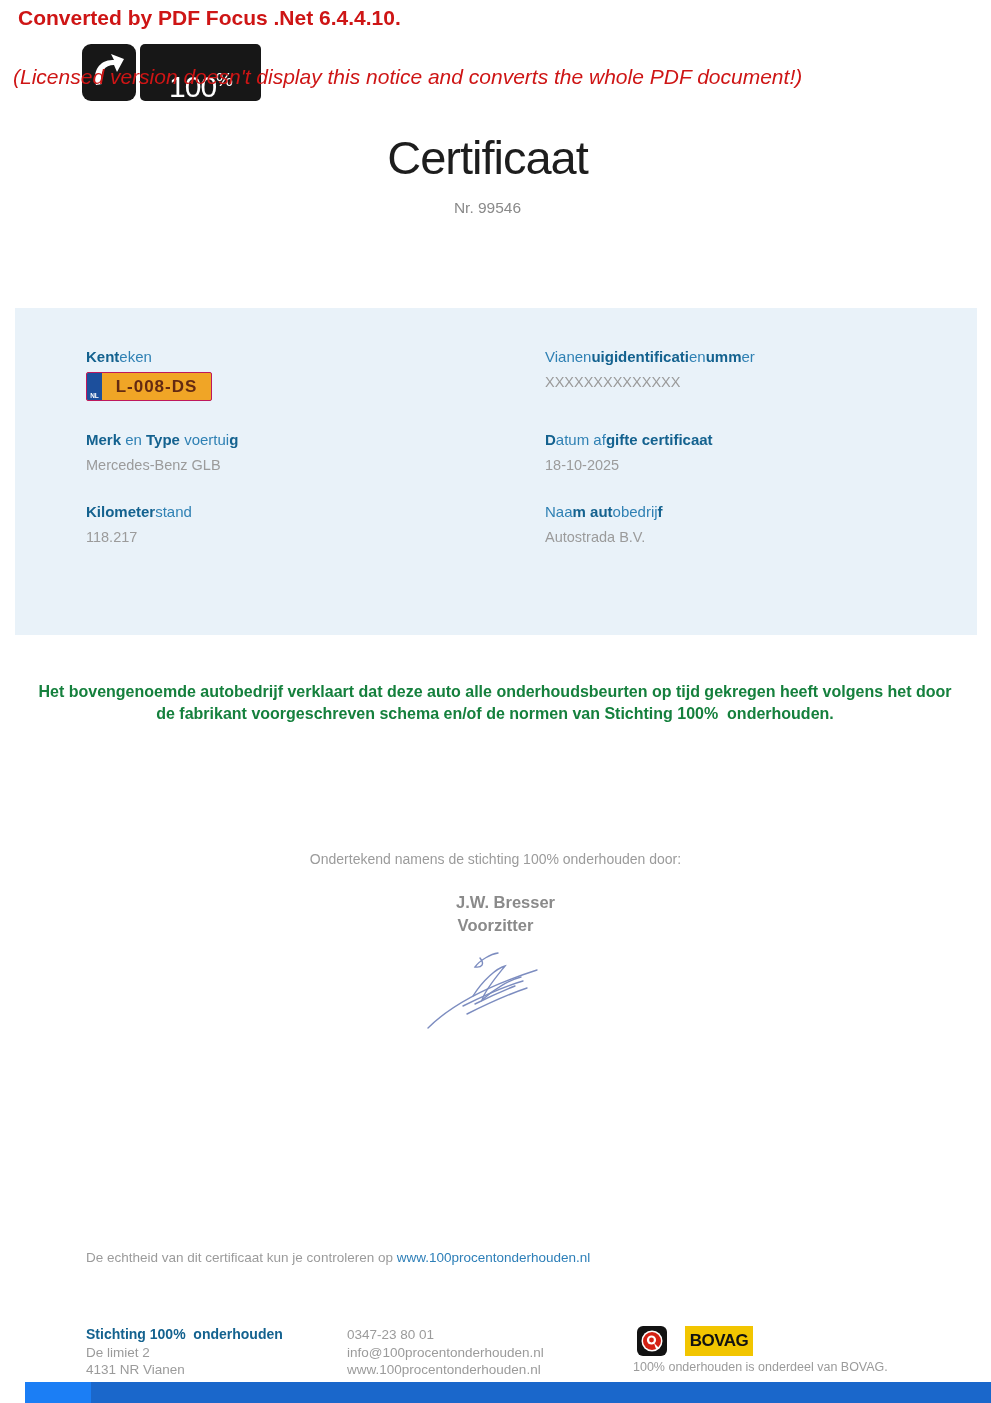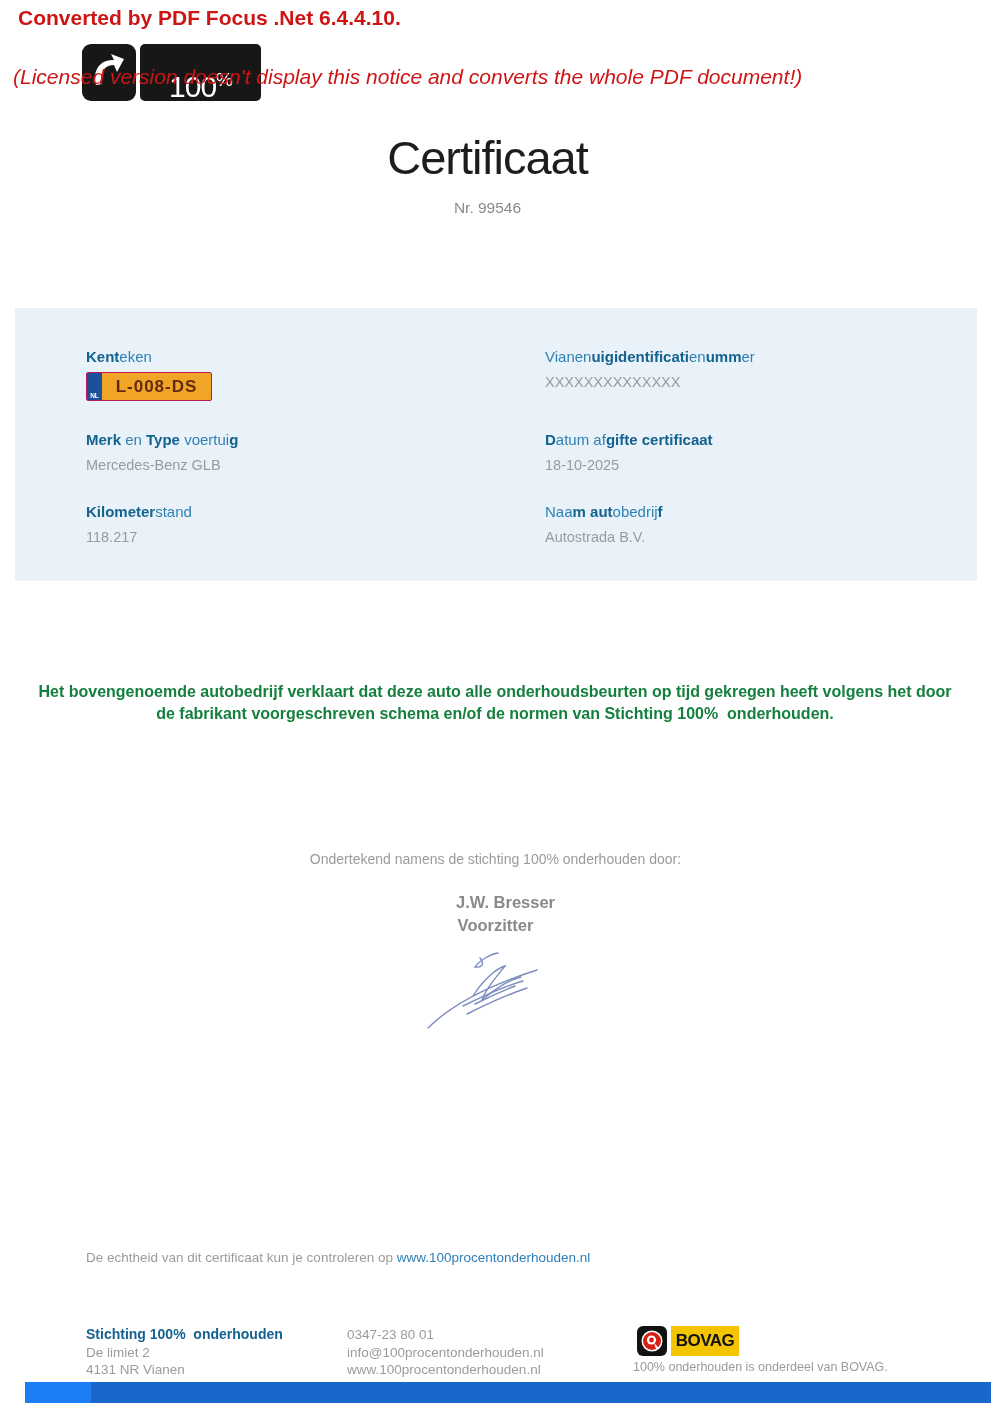--- a/index.html
+++ b/index.html
@@ -22,21 +22,21 @@
   .logo-pct sup { font-size:19px; }
   .logo-word { font-size:11px; font-weight:bold; letter-spacing:1px; line-height:12px; }
 
   
   .title { left:0; top:130px; width:991px; text-align:center; font-size:47px; color:#1d1d1d;
            letter-spacing:-1px; transform:translateX(-8px); }
   .nr { left:0; top:199px; width:991px; text-align:center; font-size:15.5px; color:#8a8a8a;
         transform:translateX(-8px); }
 
   
-  .panel { left:15px; top:308px; width:962px; height:273px; background:#e9f2f9; }
+  .panel { left:15px; top:308px; width:962px; height:327px; background:#e9f2f9; }
   .field { position:absolute; }
   .flabel { font-size:15px; color:#2f81b4; white-space:nowrap; }
   .flabel .lb { font-weight:bold; color:#14628f; }
   .fvalue { font-size:14.5px; color:#9b9b9b; margin-top:9px; white-space:nowrap; }
 
   
   .plate { margin-top:7px; width:126px; height:29px; display:flex; background:#f0a526;
            border:1px solid #be185d; border-radius:2px; overflow:hidden; }
   .plate-nl { width:15px; background:#1c4f9c; display:flex; align-items:flex-end; justify-content:center; }
   .plate-nl span { color:#fff; font-size:6.5px; font-weight:bold; line-height:9px; }
@@ -55,21 +55,21 @@
 
   
   .verify { left:86px; top:1250px; font-size:13.5px; color:#9b9b9b; }
   .verify a { color:#2d7fb8; text-decoration:none; }
 
   
   .f-col { font-size:13.5px; color:#9b9b9b; line-height:17.5px; }
   .f-org { font-size:14px; font-weight:bold; color:#14628f; white-space:pre; line-height:17.5px; }
   .f-col1 { left:86px; top:1326px; }
   .f-col2 { left:347px; top:1326px; }
-  .bovag { left:637px; top:1326px; display:flex; gap:4px; }
+  .bovag { left:637px; top:1326px; display:flex; gap:18px; }
   .bovag-box { width:30px; height:30px; background:#121212; border-radius:6px;
                display:flex; align-items:center; justify-content:center; }
   .bovag-yellow { width:68px; height:30px; background:#f2c500; display:flex; align-items:center;
                   justify-content:center; font-size:17px; font-weight:bold; color:#111;
                   letter-spacing:-0.5px; }
   .bovag-note { left:633px; top:1360px; font-size:12.5px; color:#9b9b9b; }
 
   
   .bar-light { left:25px; top:1382px; width:66px; height:21px; background:#1b7ef5; }
   .bar-dark  { left:91px; top:1382px; width:900px; height:21px; background:#1a67cb; }

